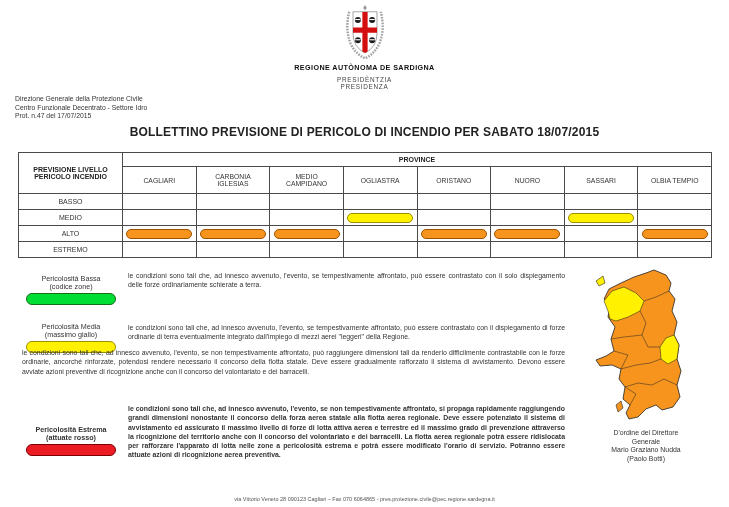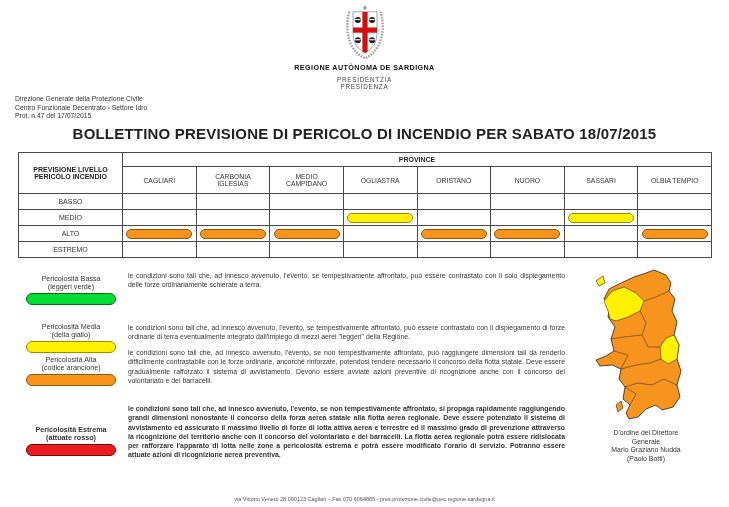--- a/index.html
+++ b/index.html
@@ -10,21 +10,21 @@
   .masthead{position:absolute;top:5px;left:0;width:100%;text-align:center;}
   .logo{width:46px;height:54px;display:inline-block;}
   .region-name{font-size:7.2px;font-weight:bold;letter-spacing:.4px;line-height:8.5px;margin-top:1px;color:#111;}
   .presidency{font-size:6.4px;letter-spacing:.7px;line-height:7.5px;margin-top:3px;color:#444;}
 
   
   .letterhead{position:absolute;left:15px;top:95px;font-size:6.8px;line-height:8.6px;color:#333;}
 
   
   .title{position:absolute;top:125px;left:0;width:100%;text-align:center;margin:0;
-         font-size:15px;font-weight:bold;color:#222;letter-spacing:.2px;}
+         font-size:12px;font-weight:bold;color:#222;letter-spacing:.2px;}
 
   
   .forecast-table{position:absolute;left:18px;top:152px;width:694px;border-collapse:collapse;table-layout:fixed;}
   .forecast-table th,.forecast-table td{border:1px solid #4a4a4a;padding:0;text-align:center;vertical-align:middle;}
   .forecast-table .corner{width:103px;font-size:7px;font-weight:bold;color:#222;}
   .forecast-table .group{height:13px;font-size:7px;font-weight:bold;color:#222;}
   .forecast-table .prov{height:26px;font-size:6.8px;font-weight:normal;color:#333;}
   .forecast-table .level{height:15px;font-size:7px;color:#333;}
   .forecast-table .val{height:15px;}
   .prewrap{white-space:pre-line;}
@@ -179,39 +179,34 @@
           <td class="val"></td>
           <td class="val"></td>
         </tr>
       </tbody>
     </table>
 
   <div id="level-rows">
       <div class="level-row lr0">
         <div class="legend">
           <div class="legend-label">Pericolosità Bassa</div>
-          <div class="legend-label">(leggeri verde)</div>
+          <div class="legend-label">(codice zone)</div>
           <div class="pill legend-pill" style="background: rgb(0, 221, 51); border-color: rgb(22, 109, 22);"></div>
         </div>
         <p class="desc">le condizioni sono tali che, ad innesco avvenuto, l'evento, se tempestivamente affrontato, può essere contrastato con il solo dispiegamento delle forze ordinariamente schierate a terra.</p>
       </div>
       <div class="level-row lr1">
         <div class="legend">
           <div class="legend-label">Pericolosità Media</div>
-          <div class="legend-label">(della giallo)</div>
+          <div class="legend-label">(massimo giallo)</div>
           <div class="pill legend-pill" style="background: rgb(255, 241, 0); border-color: rgb(156, 143, 0);"></div>
         </div>
         <p class="desc">le condizioni sono tali che, ad innesco avvenuto, l'evento, se tempestivamente affrontato, può essere contrastato con il dispiegamento di forze ordinarie di terra eventualmente integrato dall'impiego di mezzi aerei "leggeri" della Regione.</p>
       </div>
       <div class="level-row lr2">
-        <div class="legend">
-          <div class="legend-label">Pericolosità Alta</div>
-          <div class="legend-label">(codice arancione)</div>
-          <div class="pill legend-pill" style="background: rgb(247, 148, 30); border-color: rgb(156, 84, 0);"></div>
-        </div>
         <p class="desc">le condizioni sono tali che, ad innesco avvenuto, l'evento, se non tempestivamente affrontato, può raggiungere dimensioni tali da renderlo difficilmente contrastabile con le forze ordinarie, ancorché rinforzate, potendosi rendere necessario il concorso della flotta statale. Deve essere gradualmente rafforzato il sistema di avvistamento. Devono essere avviate azioni preventive di ricognizione anche con il concorso del volontariato e dei barracelli.</p>
       </div>
       <div class="level-row lr3">
         <div class="legend">
           <div class="legend-label">Pericolosità Estrema</div>
           <div class="legend-label">(attuate rosso)</div>
           <div class="pill legend-pill" style="background: rgb(236, 28, 36); border-color: rgb(124, 0, 0);"></div>
         </div>
         <p class="desc">le condizioni sono tali che, ad innesco avvenuto, l'evento, se non tempestivamente affrontato, si propaga rapidamente raggiungendo grandi dimensioni nonostante il concorso della forza aerea statale alla flotta aerea regionale. Deve essere potenziato il sistema di avvistamento ed assicurato il massimo livello di forze di lotta attiva aerea e terrestre ed il massimo grado di prevenzione attraverso la ricognizione del territorio anche con il concorso del volontariato e dei barracelli. La flotta aerea regionale potrà essere ridislocata per rafforzare l'apparato di lotta nelle zone a pericolosità estrema e potrà essere modificato l'orario di servizio. Potranno essere attuate azioni di ricognizione aerea preventiva.</p>
       </div>

